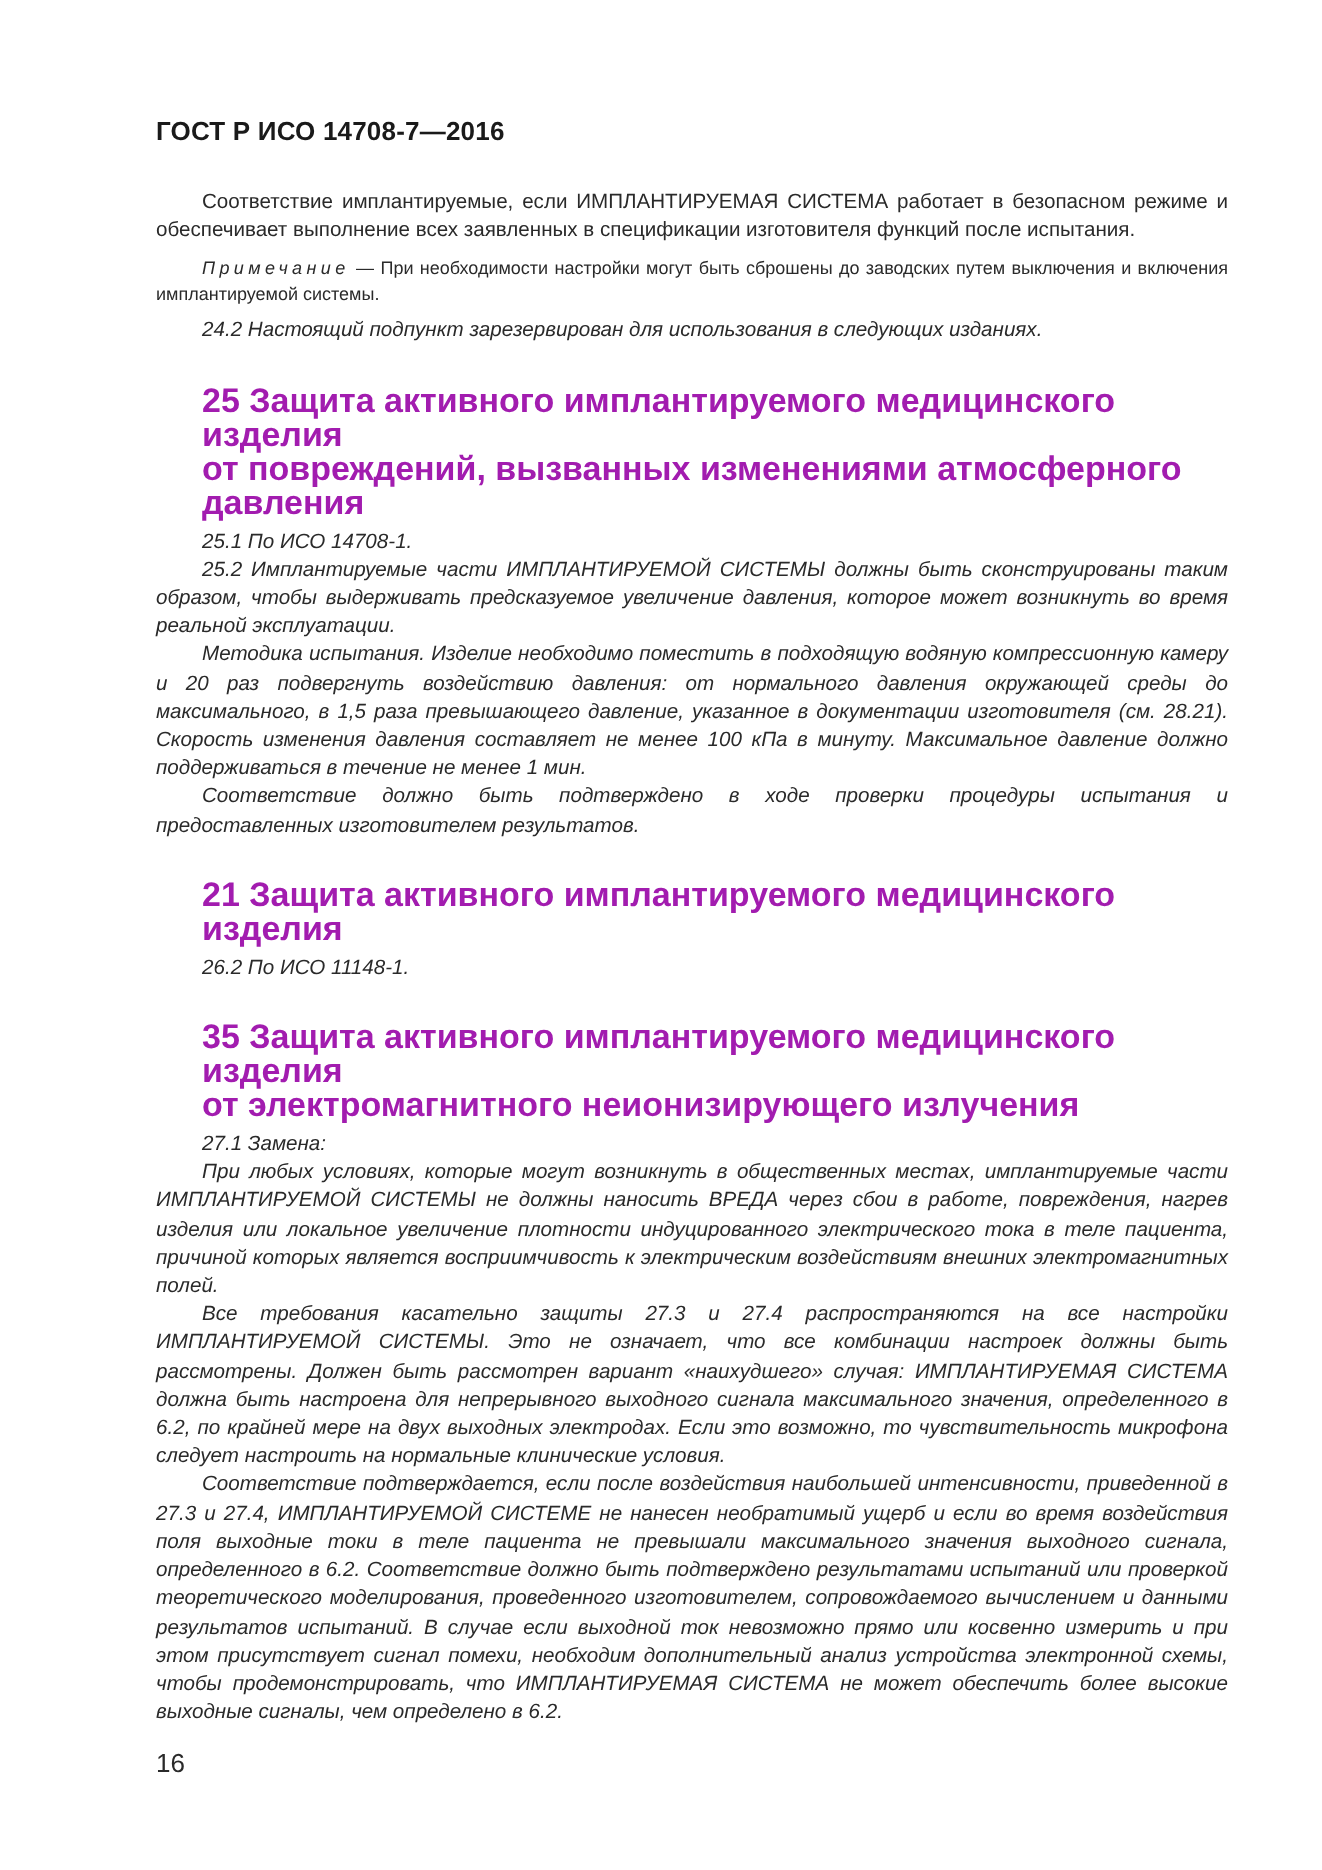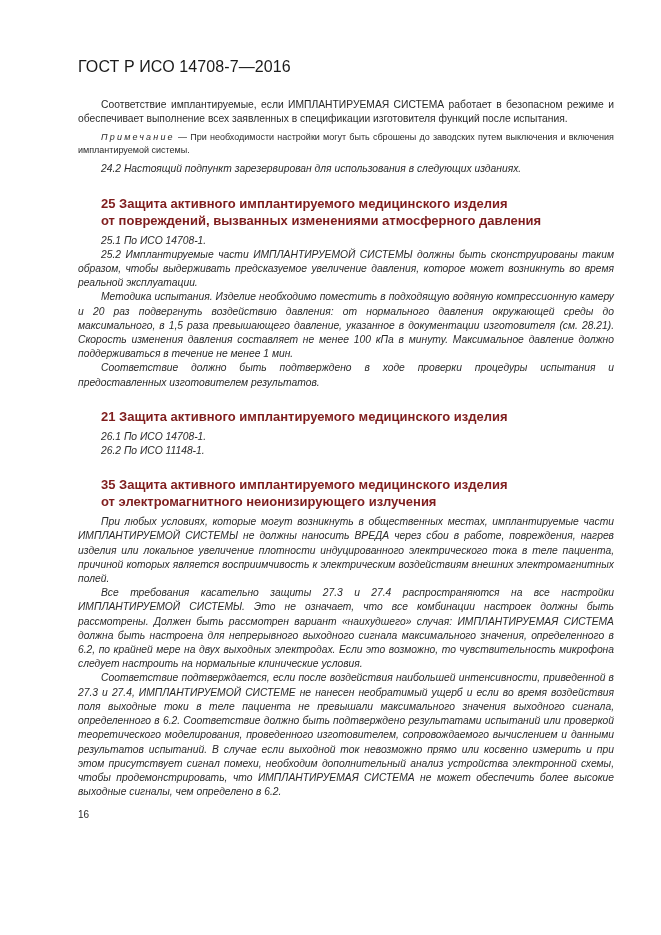--- a/index.html
+++ b/index.html
@@ -1,28 +1,28 @@
 <!DOCTYPE html>
 <html><head>
 <meta charset="utf-8">
 <style>
   html, body { margin: 0; padding: 0; background: #ffffff; }
   body { width: 661px; height: 935px; position: relative; overflow: hidden;
          font-family: "Liberation Sans", "DejaVu Sans", sans-serif; color: #2a2a2a; }
   .page { position: absolute; left: 78px; top: 58px; width: 536px; }
-  .doc-header { font-weight: normal; font-size: 16px; color: #1a1a1a; margin: 0 0 22px 0; letter-spacing: 0.1px; }
+  .doc-header { font-weight: bold; font-size: 13px; color: #1a1a1a; margin: 0 0 22px 0; letter-spacing: 0.1px; }
   p { margin: 0; font-size: 10.3px; line-height: 14.2px; text-align: justify; }
   p.ind { text-indent: 23px; }
   p.sub { text-indent: 23px; font-style: italic; }
   .note { font-size: 9px; line-height: 13px; text-indent: 23px; margin-top: 5px; }
   .note .spaced { letter-spacing: 2.2px; font-style: italic; }
   .gap { height: 5px; }
-  h2 { font-size: 13px; line-height: 17px; font-weight: bold; margin: 0; padding-left: 23px; color: #7f1d1d; }
+  h2 { font-size: 17px; line-height: 17px; font-weight: bold; margin: 0; padding-left: 23px; color: #a21caf; }
   .sec { margin-top: 18px; margin-bottom: 5px; }
-  .pagenum { font-size: 10px; margin-top: 10px; }
+  .pagenum { font-size: 13px; margin-top: 10px; }
 </style>
 </head>
 <body>
 
 <div class="page">
   <div class="doc-header">ГОСТ Р ИСО 14708-7—2016</div>
 
   <p class="ind">Соответствие имплантируемые, если ИМПЛАНТИРУЕМАЯ СИСТЕМА работает в безопасном режиме и обеспечивает выполнение всех заявленных в спецификации изготовителя функций после испытания.</p>
   <p class="note"><span class="spaced">Примечание</span><span> — При необходимости настройки могут быть сброшены до заводских путем выключения и включения имплантируемой системы.</span></p>
   <div class="gap"></div>
@@ -33,25 +33,25 @@
     <h2>от повреждений, вызванных изменениями атмосферного давления</h2>
   </div>
   <p class="sub">25.1 По ИСО 14708-1.</p>
   <p class="sub">25.2 Имплантируемые части ИМПЛАНТИРУЕМОЙ СИСТЕМЫ должны быть сконструированы таким образом, чтобы выдерживать предсказуемое увеличение давления, которое может возникнуть во время реальной эксплуатации.</p>
   <p class="sub">Методика испытания. Изделие необходимо поместить в подходящую водяную компрессионную камеру и 20 раз подвергнуть воздействию давления: от нормального давления окружающей среды до максимального, в 1,5 раза превышающего давление, указанное в документации изготовителя (см. 28.21). Скорость изменения давления составляет не менее 100 кПа в минуту. Максимальное давление должно поддерживаться в течение не менее 1 мин.</p>
   <p class="sub">Соответствие должно быть подтверждено в ходе проверки процедуры испытания и предоставленных изготовителем результатов.</p>
 
   <div class="sec">
     <h2>21 Защита активного имплантируемого медицинского изделия</h2>
   </div>
-  <p class="sub">26.1 По ИСО 14708-1.</p>
   <p class="sub">26.2 По ИСО 11148-1.</p>
 
   <div class="sec">
     <h2>35 Защита активного имплантируемого медицинского изделия</h2>
     <h2>от электромагнитного неионизирующего излучения</h2>
   </div>
+  <p class="sub">27.1 Замена:</p>
   <p class="sub">При любых условиях, которые могут возникнуть в общественных местах, имплантируемые части ИМПЛАНТИРУЕМОЙ СИСТЕМЫ не должны наносить ВРЕДА через сбои в работе, повреждения, нагрев изделия или локальное увеличение плотности индуцированного электрического тока в теле пациента, причиной которых является восприимчивость к электрическим воздействиям внешних электромагнитных полей.</p>
   <p class="sub">Все требования касательно защиты 27.3 и 27.4 распространяются на все настройки ИМПЛАНТИРУЕМОЙ СИСТЕМЫ. Это не означает, что все комбинации настроек должны быть рассмотрены. Должен быть рассмотрен вариант «наихудшего» случая: ИМПЛАНТИРУЕМАЯ СИСТЕМА должна быть настроена для непрерывного выходного сигнала максимального значения, определенного в 6.2, по крайней мере на двух выходных электродах. Если это возможно, то чувствительность микрофона следует настроить на нормальные клинические условия.</p>
   <p class="sub">Соответствие подтверждается, если после воздействия наибольшей интенсивности, приведенной в 27.3 и 27.4, ИМПЛАНТИРУЕМОЙ СИСТЕМЕ не нанесен необратимый ущерб и если во время воздействия поля выходные токи в теле пациента не превышали максимального значения выходного сигнала, определенного в 6.2. Соответствие должно быть подтверждено результатами испытаний или проверкой теоретического моделирования, проведенного изготовителем, сопровождаемого вычислением и данными результатов испытаний. В случае если выходной ток невозможно прямо или косвенно измерить и при этом присутствует сигнал помехи, необходим дополнительный анализ устройства электронной схемы, чтобы продемонстрировать, что ИМПЛАНТИРУЕМАЯ СИСТЕМА не может обеспечить более высокие выходные сигналы, чем определено в 6.2.</p>
 
   <div class="pagenum">16</div>
 </div>
 
 </body></html>

